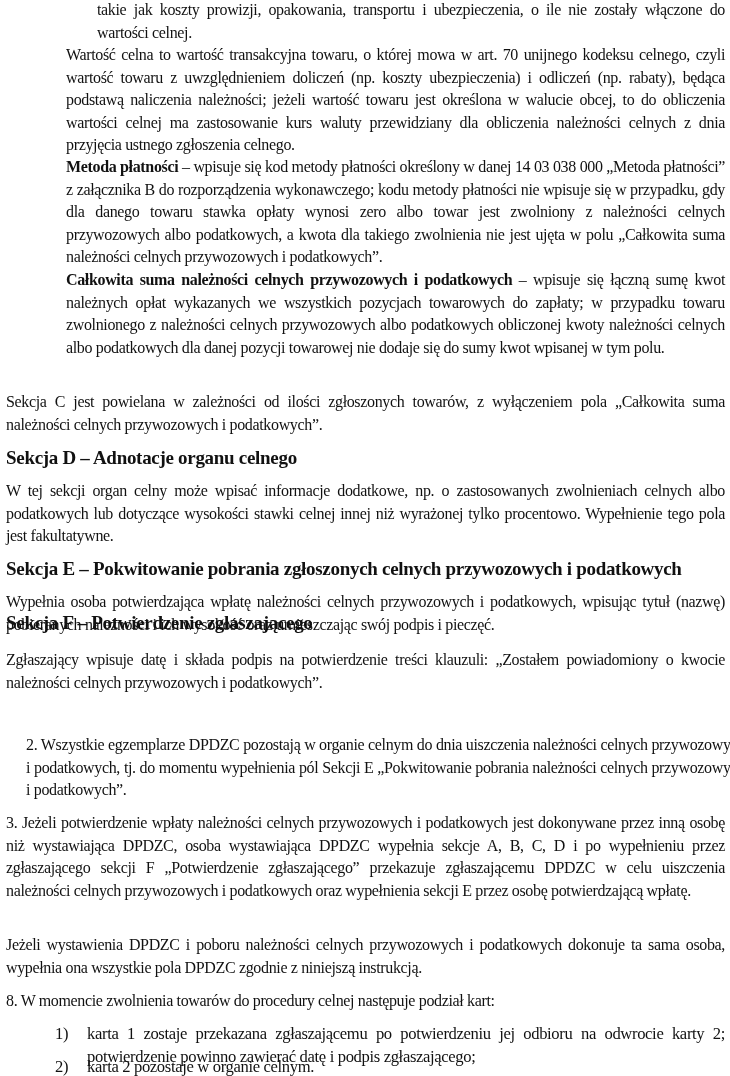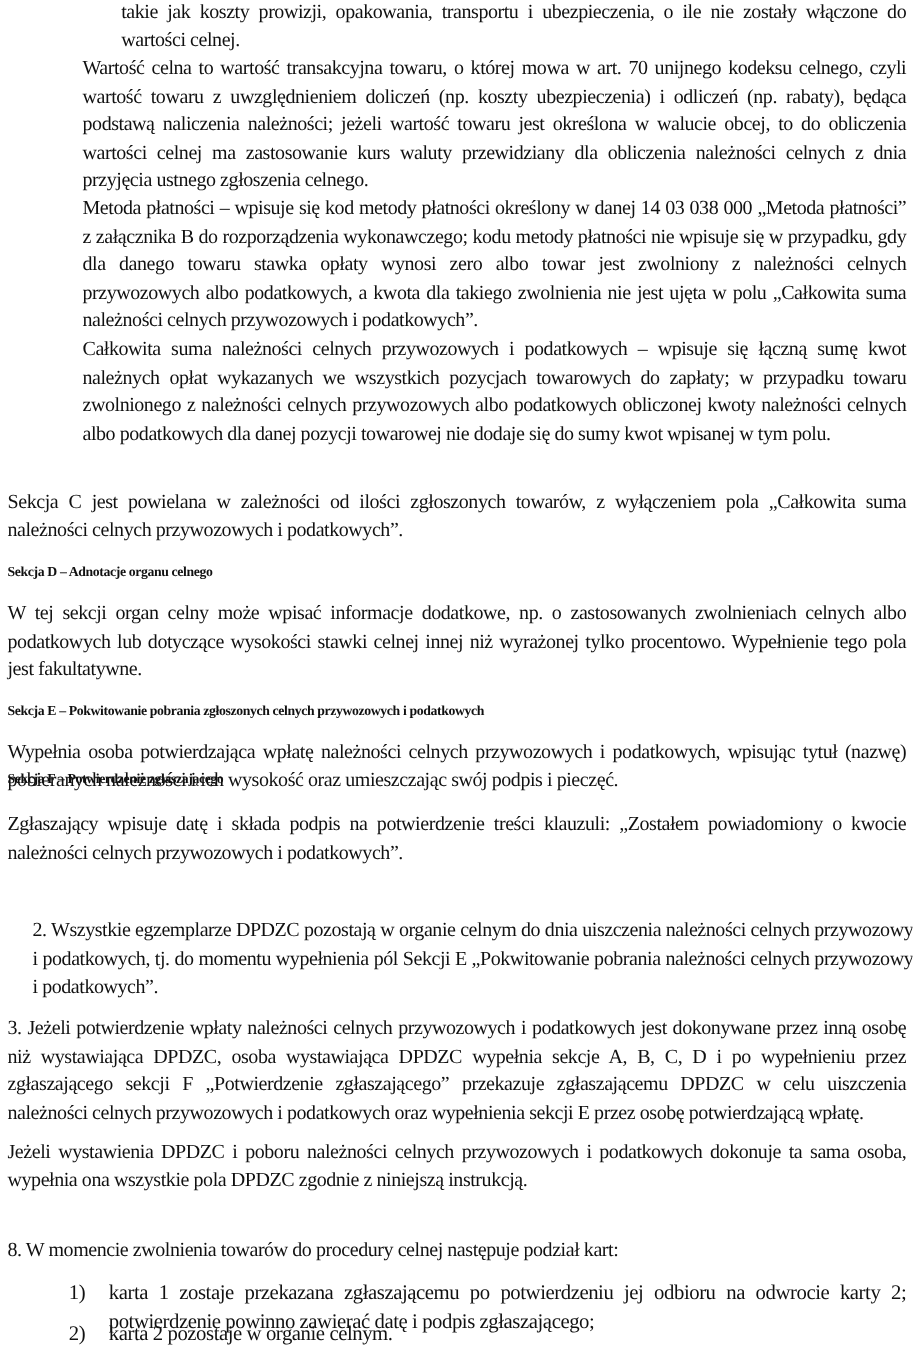--- a/index.html
+++ b/index.html
@@ -1,22 +1,22 @@
 <!DOCTYPE html>
 <html><head>
 <meta charset="utf-8">
 <style>
   html, body { margin: 0; padding: 0; background: #ffffff; }
   body { width: 730px; height: 1076px; position: relative; overflow: hidden;
          font-family: "Liberation Serif", "DejaVu Serif", serif; color: #111; }
   .blk { position: absolute; font-size: 16px; line-height: 22.5px; text-align: justify;
          letter-spacing: -0.35px; }
   .blk.last-left { text-align-last: left; }
-  .head { position: absolute; font-size: 11px; line-height: 22.5px; font-weight: bold; letter-spacing: -0.3px; }
-  b { font-weight: normal; }
+  .head { position: absolute; font-size: 19px; line-height: 22.5px; font-weight: bold; letter-spacing: -0.3px; }
+  b { font-weight: bold; }
   .li { position: absolute; font-size: 16.6px; line-height: 22.5px; letter-spacing: -0.35px; }
   .li .num { position: absolute; left: 0; top: 0; }
   .li .txt { position: absolute; left: 32px; top: 0; width: 638px; text-align: justify; text-align-last: left; }
 </style>
 </head>
 <body>
 
 <div>
 
   <div class="blk last-left" style="left:97px; top:-1px; width:628px;">takie jak koszty prowizji, opakowania, transportu i ubezpieczenia, o ile nie zostały włączone do wartości celnej.</div>
@@ -39,21 +39,21 @@
   <div class="head" style="left:6px; top:558px;">Sekcja E – Pokwitowanie pobrania zgłoszonych celnych przywozowych i podatkowych</div>
   <div class="blk last-left" style="left:6px; top:591px; width:719px;">Wypełnia osoba potwierdzająca wpłatę należności celnych przywozowych i podatkowych, wpisując tytuł (nazwę) pobieranych należności i ich wysokość oraz umieszczając swój podpis i pieczęć.</div>
 
   <div class="head" style="left:6px; top:612px;">Sekcja F – Potwierdzenie zgłaszającego</div>
   <div class="blk last-left" style="left:6px; top:649px; width:719px;">Zgłaszający wpisuje datę i składa podpis na potwierdzenie treści klauzuli: „Zostałem powiadomiony o kwocie należności celnych przywozowych i podatkowych”.</div>
 
   <div class="blk last-left" style="left:6px; top:734px; width:719px;margin-left:20px;">2. Wszystkie egzemplarze DPDZC pozostają w organie celnym do dnia uiszczenia należności celnych przywozowych i podatkowych, tj. do momentu wypełnienia pól Sekcji E „Pokwitowanie pobrania należności celnych przywozowych i podatkowych”.</div>
 
   <div class="blk last-left" style="left:6px; top:812px; width:719px;">3. Jeżeli potwierdzenie wpłaty należności celnych przywozowych i podatkowych jest dokonywane przez inną osobę niż wystawiająca DPDZC, osoba wystawiająca DPDZC wypełnia sekcje A, B, C, D i po wypełnieniu przez zgłaszającego sekcji F „Potwierdzenie zgłaszającego” przekazuje zgłaszającemu DPDZC w celu uiszczenia należności celnych przywozowych i podatkowych oraz wypełnienia sekcji E przez osobę potwierdzającą wpłatę.</div>
 
-  <div class="blk last-left" style="left:6px; top:911px; width:719px;">Jeżeli wystawienia DPDZC i poboru należności celnych przywozowych i podatkowych dokonuje ta sama osoba, wypełnia ona wszystkie pola DPDZC zgodnie z niniejszą instrukcją.</div>
+  <div class="blk last-left" style="left:6px; top:934px; width:719px;">Jeżeli wystawienia DPDZC i poboru należności celnych przywozowych i podatkowych dokonuje ta sama osoba, wypełnia ona wszystkie pola DPDZC zgodnie z niniejszą instrukcją.</div>
 
   <div class="blk last-left" style="left:6px; top:990px; width:719px;">8. W momencie zwolnienia towarów do procedury celnej następuje podział kart:</div>
 
   <div class="li" style="left:55px; top:1023px; width:670px; height:46px;">
     <span class="num">1)</span>
     <span class="txt">karta 1 zostaje przekazana zgłaszającemu po potwierdzeniu jej odbioru na odwrocie karty 2; potwierdzenie powinno zawierać datę i podpis zgłaszającego;</span>
   </div>
 
   <div class="li" style="left:55px; top:1056px; width:670px; height:23px;">
     <span class="num">2)</span>

